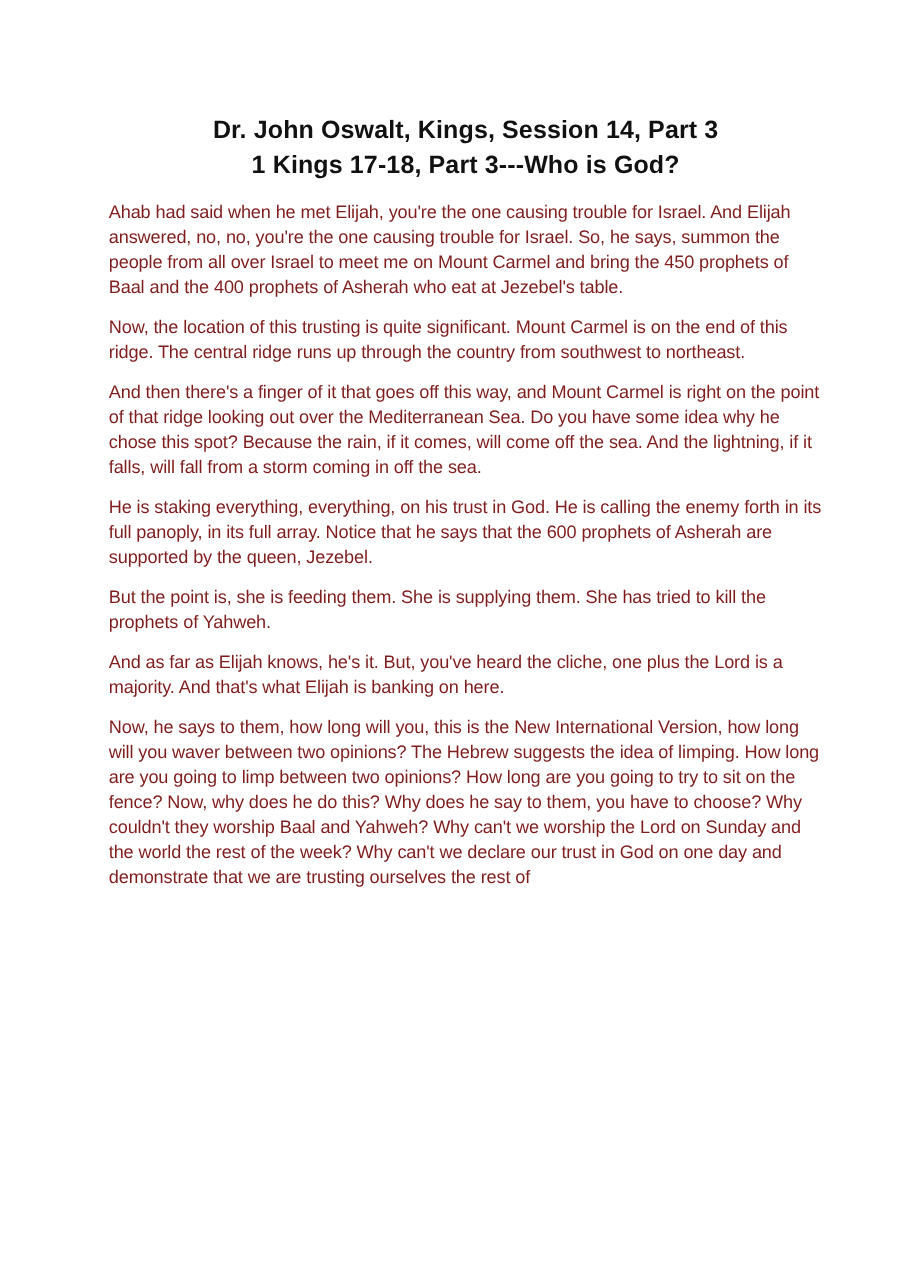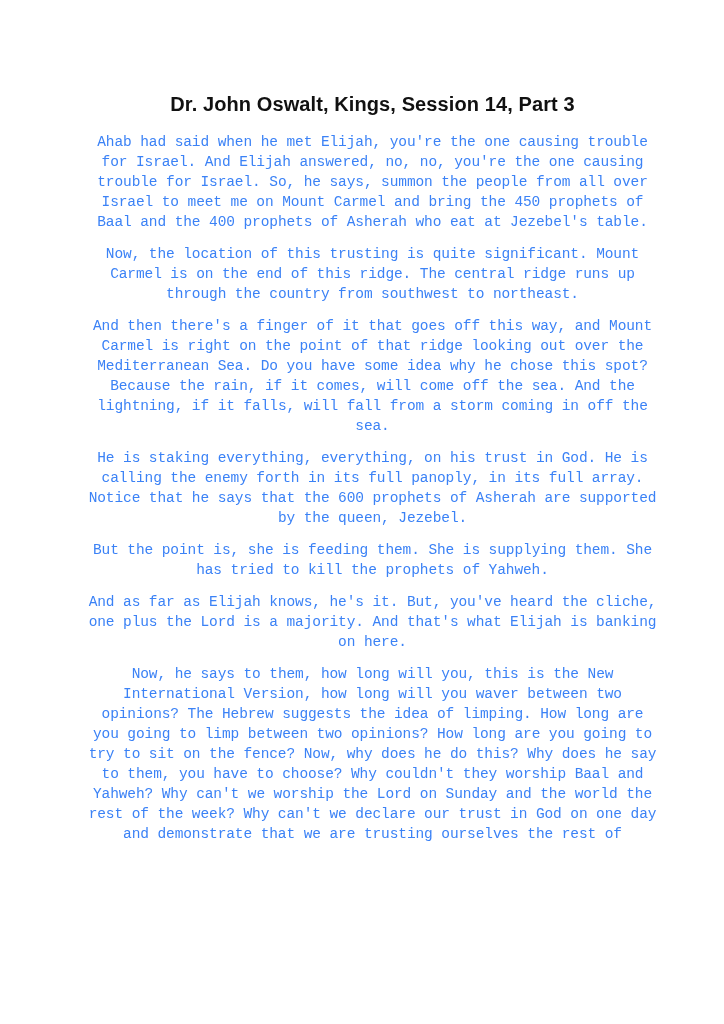--- a/index.html
+++ b/index.html
@@ -31,35 +31,36 @@
     font-size: 16px;
     line-height: 22px;
     color: #1d1d1d;
     text-align: center;
     margin-top: 4px;
   }
   .doc-body {
     margin-top: 14px;
   }
   .doc-body p {
-    font-family: Liberation Mono, monospace;
+    font-family: Liberation Sans, sans-serif;
     font-size: 14.5px;
     line-height: 20px;
-    color: #3b82f6;
+    color: #7f1d1d;
     letter-spacing: -0.1px;
-    text-align: center;
+    text-align: left;
     margin: 0 0 12px 0;
   }
 </style>
 </head>
 <body>
 
 <div class="page">
   <div class="doc-title">
     <div>Dr. John Oswalt, Kings, Session 14, Part 3</div>
+    <div>1 Kings 17-18, Part 3---Who is God?</div>
   </div>
 
 
   <div class="doc-body">
     <p>Ahab had said when he met Elijah, you're the one causing trouble for Israel. And Elijah answered, no, no, you're the one causing trouble for Israel. So, he says, summon the people from all over Israel to meet me on Mount Carmel and bring the 450 prophets of Baal and the 400 prophets of Asherah who eat at Jezebel's table.</p>
     <p>Now, the location of this trusting is quite significant. Mount Carmel is on the end of this ridge. The central ridge runs up through the country from southwest to northeast.</p>
     <p>And then there's a finger of it that goes off this way, and Mount Carmel is right on the point of that ridge looking out over the Mediterranean Sea. Do you have some idea why he chose this spot? Because the rain, if it comes, will come off the sea. And the lightning, if it falls, will fall from a storm coming in off the sea.</p>
     <p>He is staking everything, everything, on his trust in God. He is calling the enemy forth in its full panoply, in its full array. Notice that he says that the 600 prophets of Asherah are supported by the queen, Jezebel.</p>
     <p>But the point is, she is feeding them. She is supplying them. She has tried to kill the prophets of Yahweh.</p>
     <p>And as far as Elijah knows, he's it. But, you've heard the cliche, one plus the Lord is a majority. And that's what Elijah is banking on here.</p>

